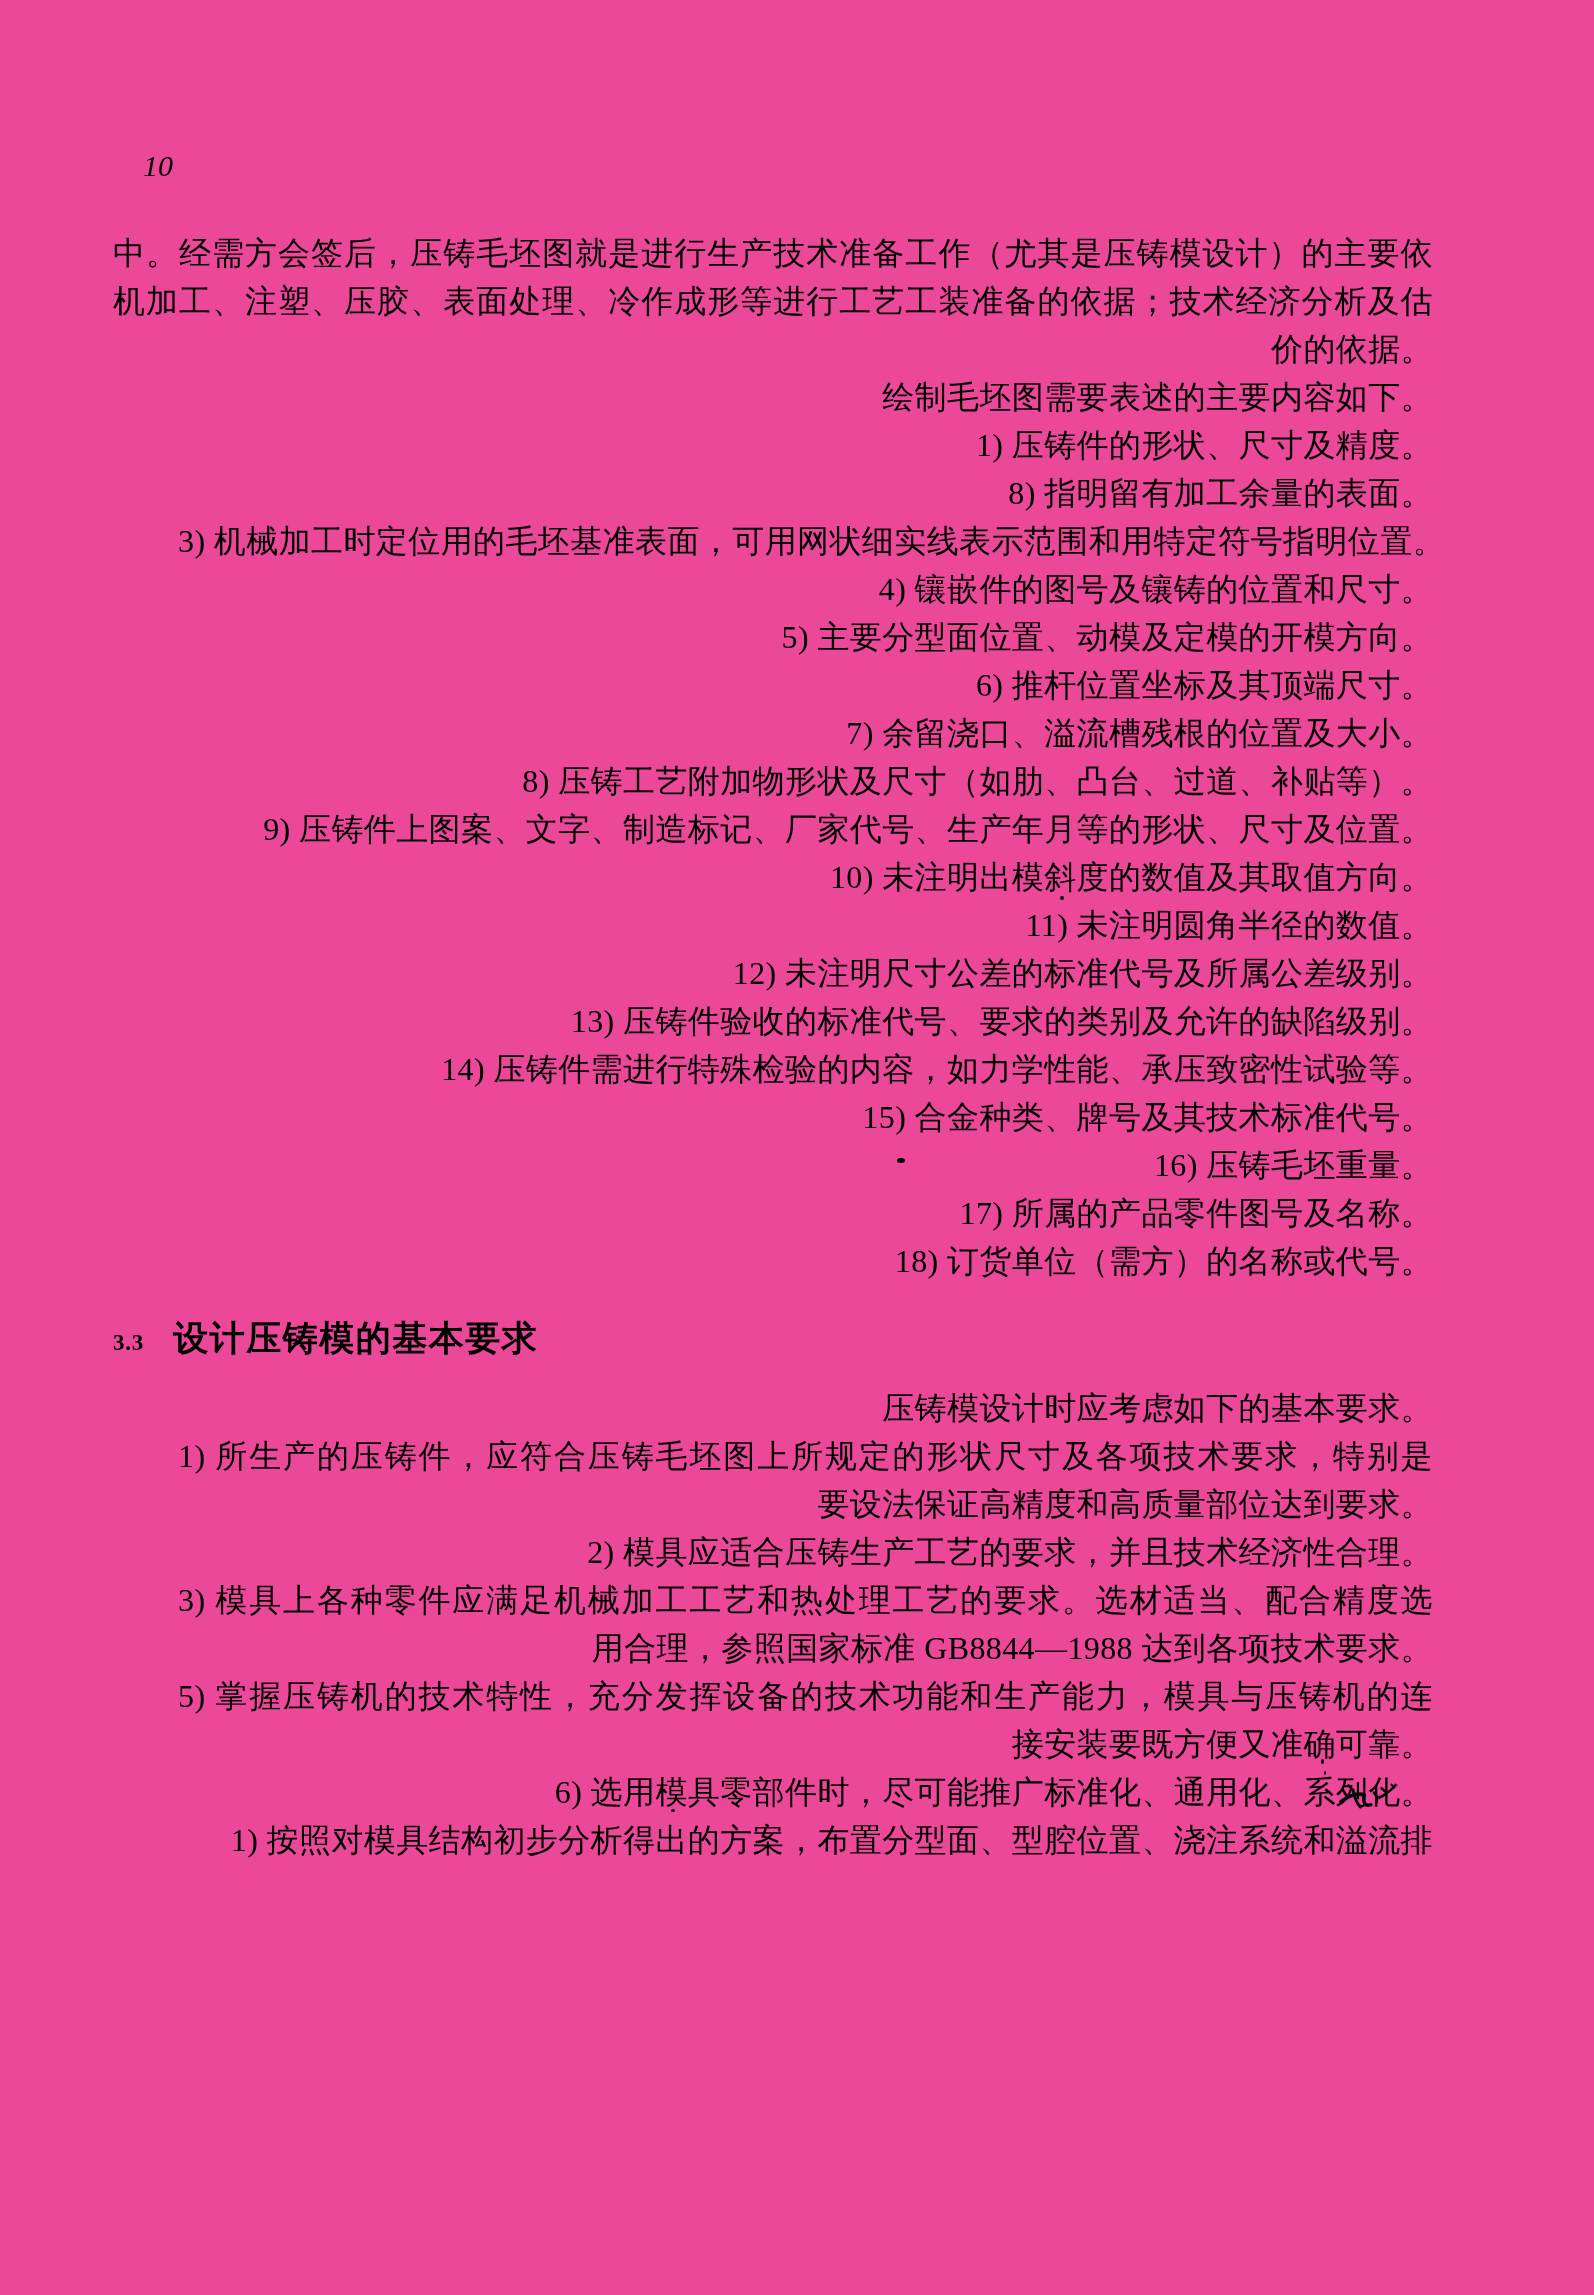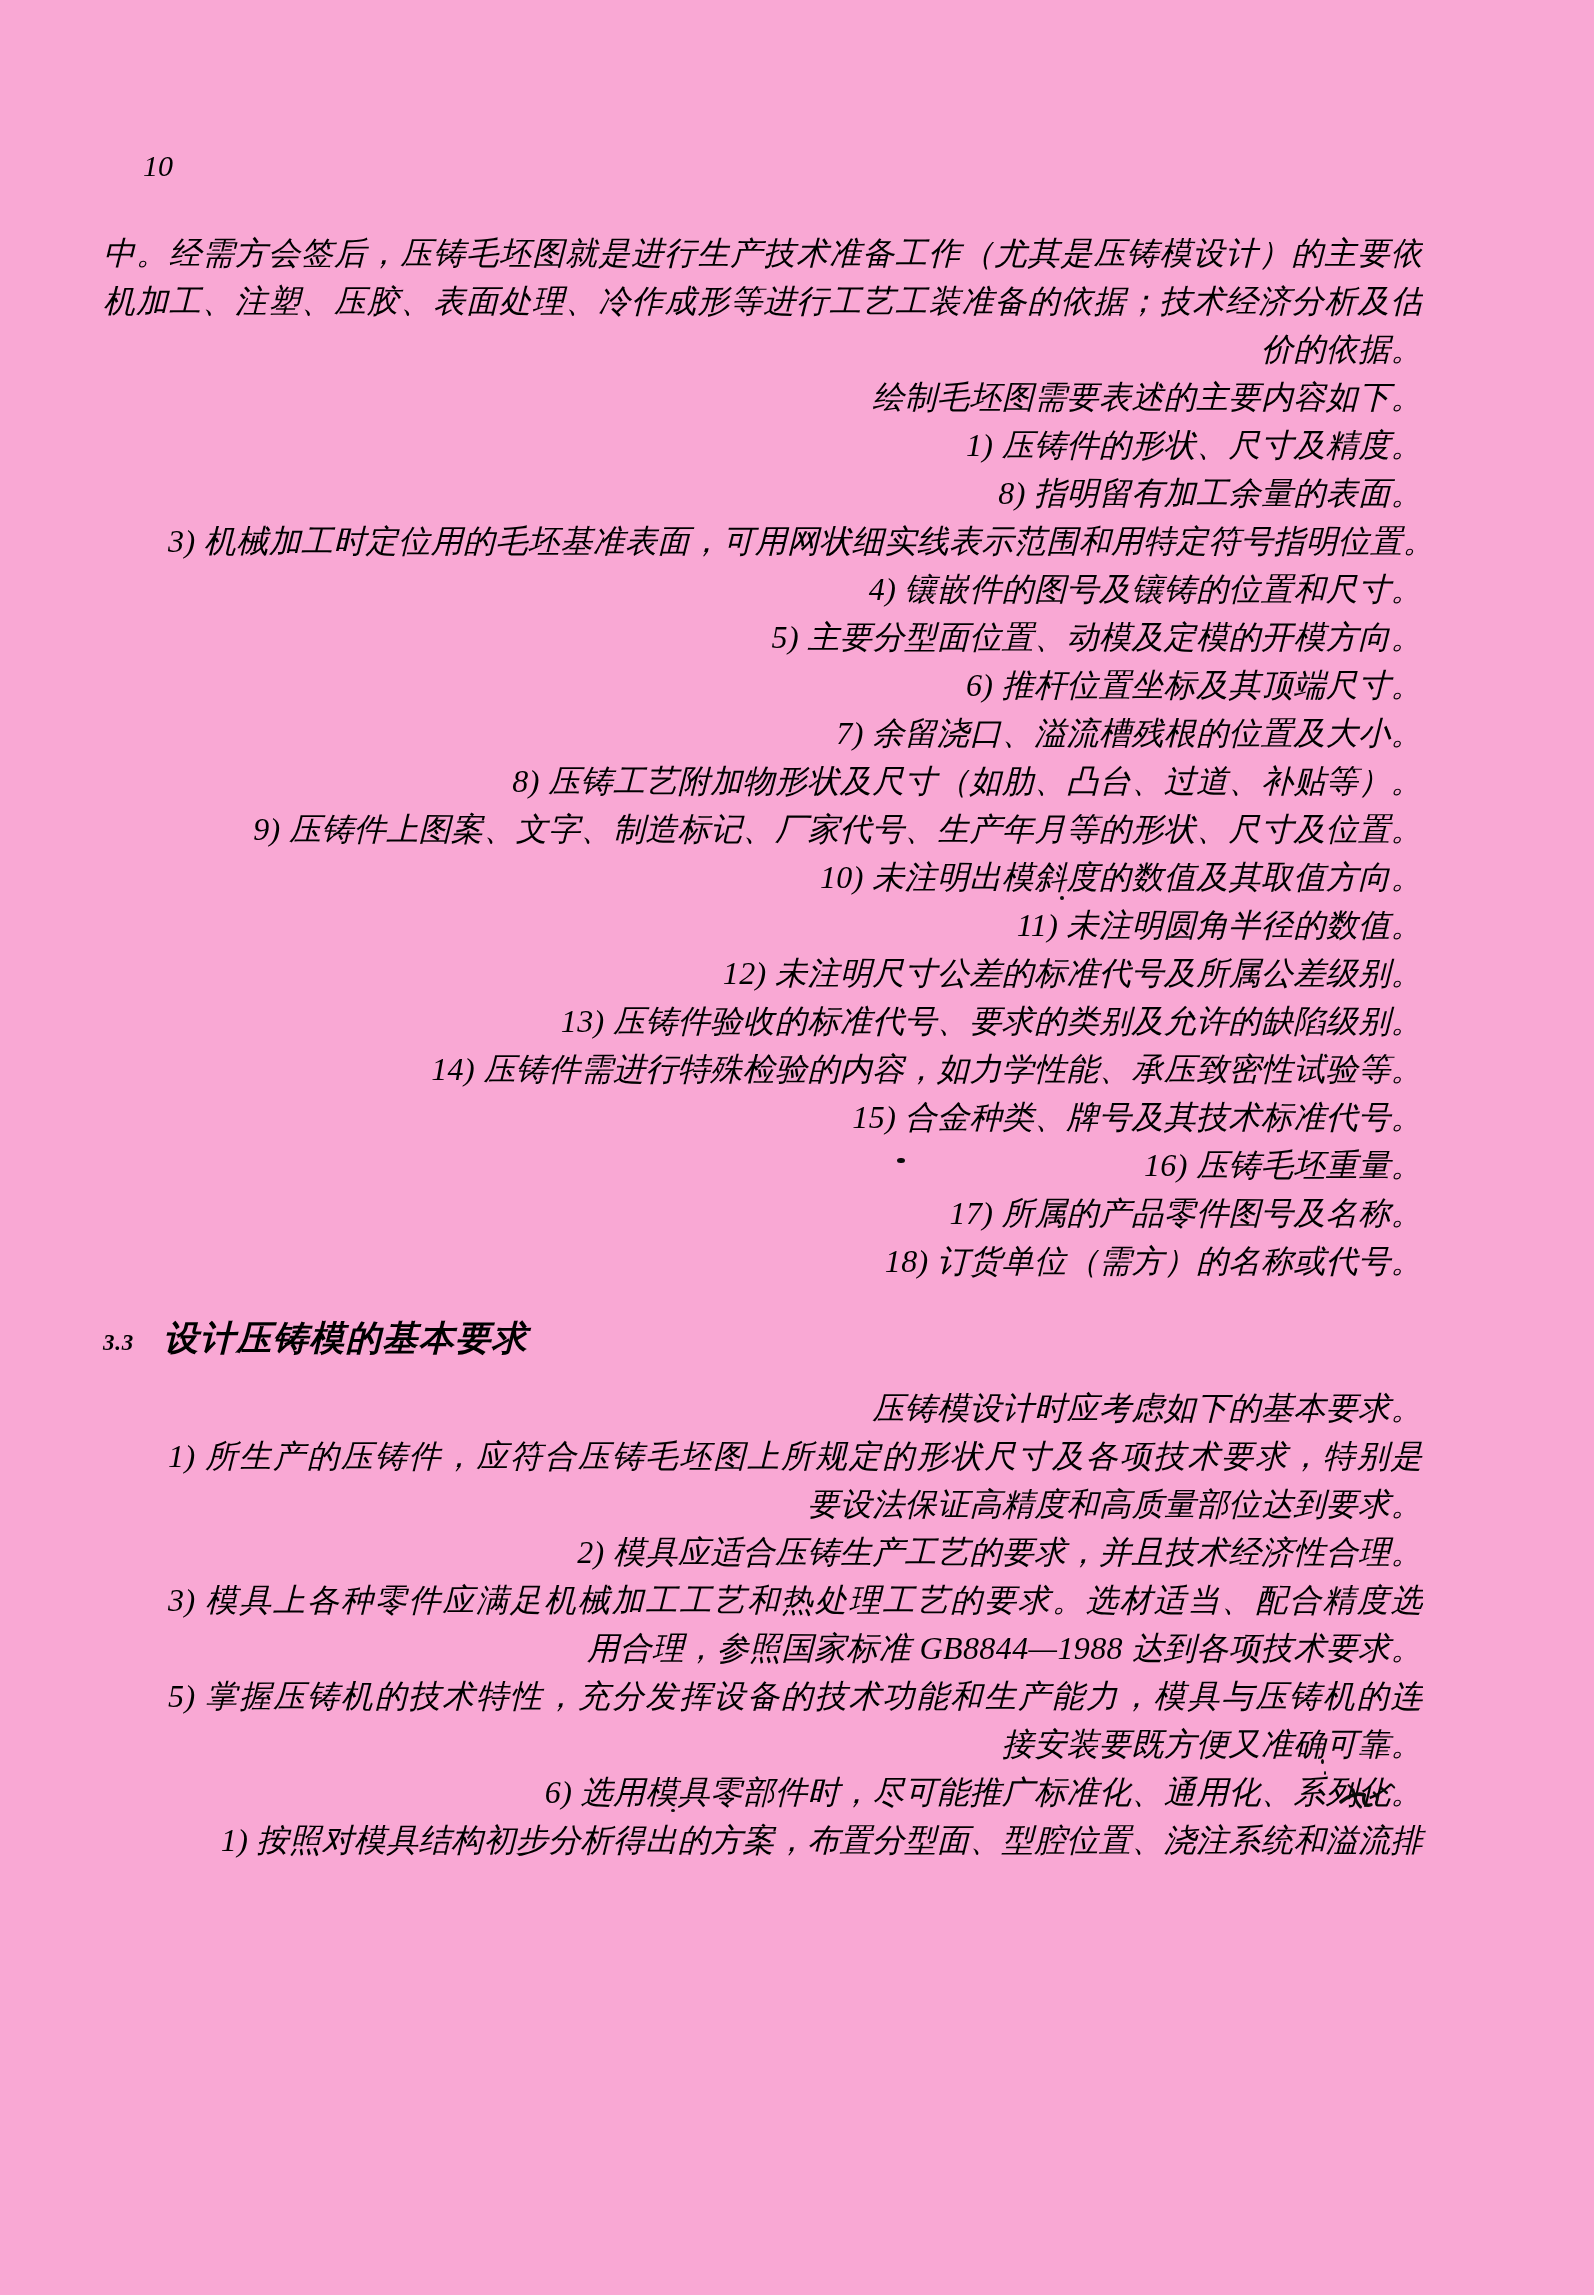--- a/index.html
+++ b/index.html
@@ -1,38 +1,37 @@
 <!DOCTYPE html>
 <html style="font-size:12px"><head>
 <meta charset="utf-8">
 <style>
   html, body { margin: 0; padding: 0; background: #e8e8e8; }
   .page {
     position: relative;
     width: 1595px;
     height: 2295px;
-    background: #f9a8d4;
+    background: #ec4899;
     color: #000000;
     font-family: "Liberation Serif", "DejaVu Serif", serif;
     overflow: hidden;
   }
   .page-number {
     position: absolute;
     top: 148px;
     left: 143px;
     font-size: 30px;
     font-style: italic;
     line-height: 36px;
   }
   .content {
     position: absolute;
     top: 229px;
-    left: 103px;
+    left: 113px;
     width: 1320px;
-    font-style: italic;
   }
   .block { margin: 0; }
   .line {
     height: 48px;
     line-height: 48px;
     font-size: 32px;
     letter-spacing: 0.4px;
     white-space: nowrap;
     text-align: right;
   }

